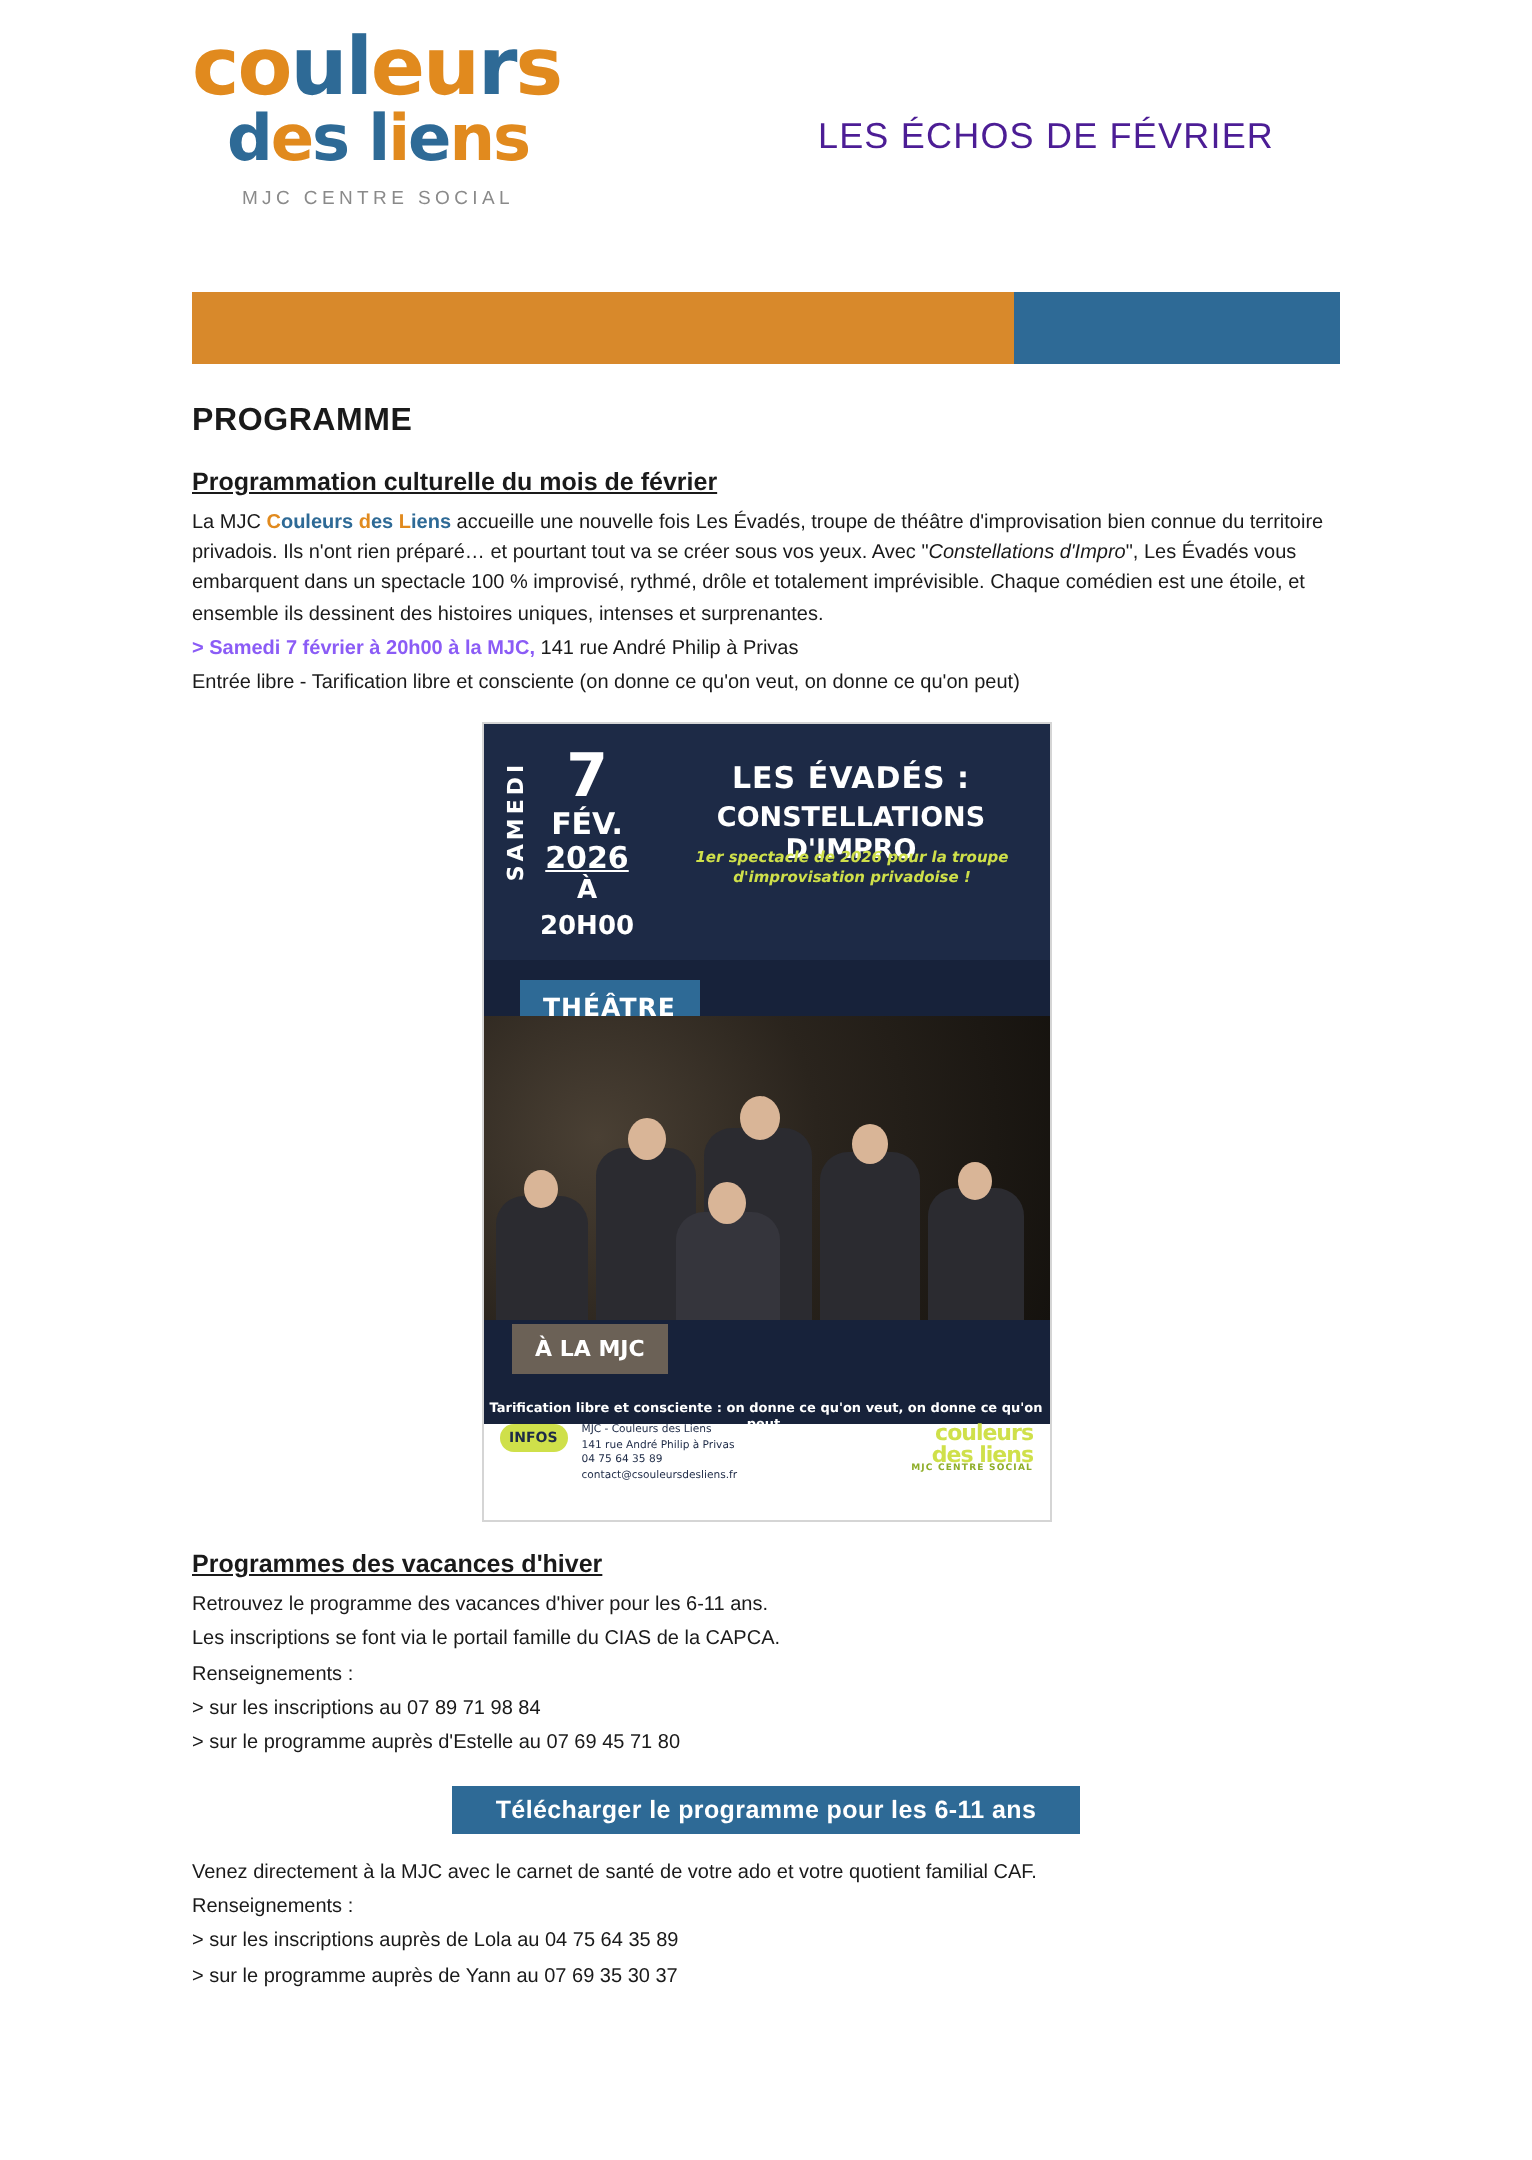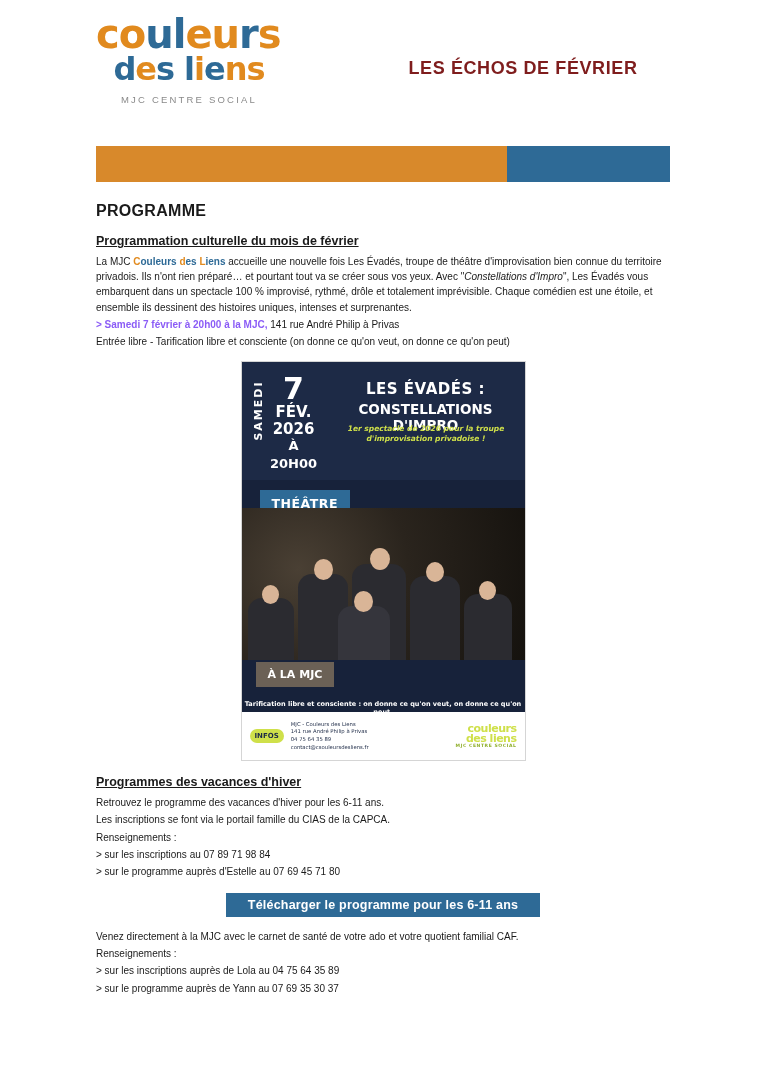--- a/index.html
+++ b/index.html
@@ -54,22 +54,22 @@
     font-size: 9.5px;
     letter-spacing: 2.2px;
     color: #8a8a8a;
     text-align: center;
     font-family: "Liberation Sans", sans-serif;
   }
   .header-title {
     flex: 1;
     text-align: center;
     font-size: 18px;
-    font-weight: bold;
-    color: #7f1d1d;
+    font-weight: normal;
+    color: #4c1d95;
     letter-spacing: 0.6px;
     padding-top: 48px;
     padding-right: 20px;
   }
 
   
   .colorbar {
     margin: 8px 96px 0 96px;
     height: 36px;
     display: flex;
@@ -141,21 +141,21 @@
     font-size: 11px;
     letter-spacing: 2px;
     font-weight: bold;
     color: #fff;
   }
   .p-daynum {
     font-size: 30px; font-weight: bold; line-height: 1;
     margin-left: 14px;
   }
   .p-mon { font-size: 15px; font-weight: bold; margin-left: 14px; line-height: 1.1;}
-  .p-year { font-size: 15px; font-weight: bold; margin-left: 14px; line-height: 1.1;}
+  .p-year { font-size: 15px; font-weight: bold; margin-left: 14px; line-height: 1.1; text-decoration: underline;}
   .p-hour { font-size: 13px; font-weight: bold; margin-left: 14px; line-height: 1.4;}
   .p-title {
     position: absolute;
     left: 95px; top: 18px; right: 10px;
     color: #fff;
     text-align: center;
   }
   .p-title-1 { font-size: 15px; font-weight: bold; letter-spacing: .5px;}
   .p-title-2 { font-size: 13.5px; font-weight: bold; margin-top: 3px;}
   .p-sub {
@@ -218,21 +218,21 @@
     color: #fff;
     font-size: 6.5px;
     font-weight: bold;
   }
   .p-footer {
     position: absolute;
     left: 0; right: 0; bottom: 0;
     height: 48px;
     background: #fff;
     display: flex;
-    align-items: center;
+    align-items: flex-start;
     padding: 0 8px;
   }
   .p-infos {
     background: #cfe04a;
     color: #1d2a46;
     font-size: 7px;
     font-weight: bold;
     padding: 3px 5px;
     border-radius: 9px;
     margin-right: 7px;

